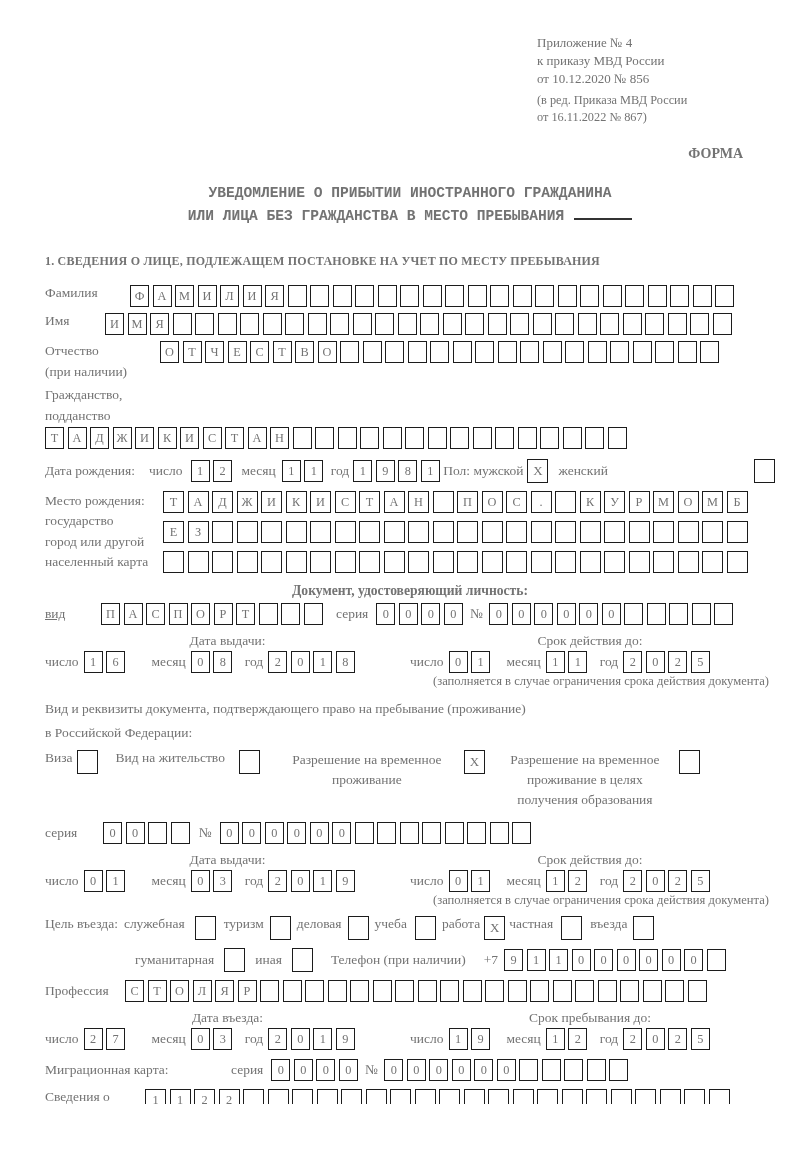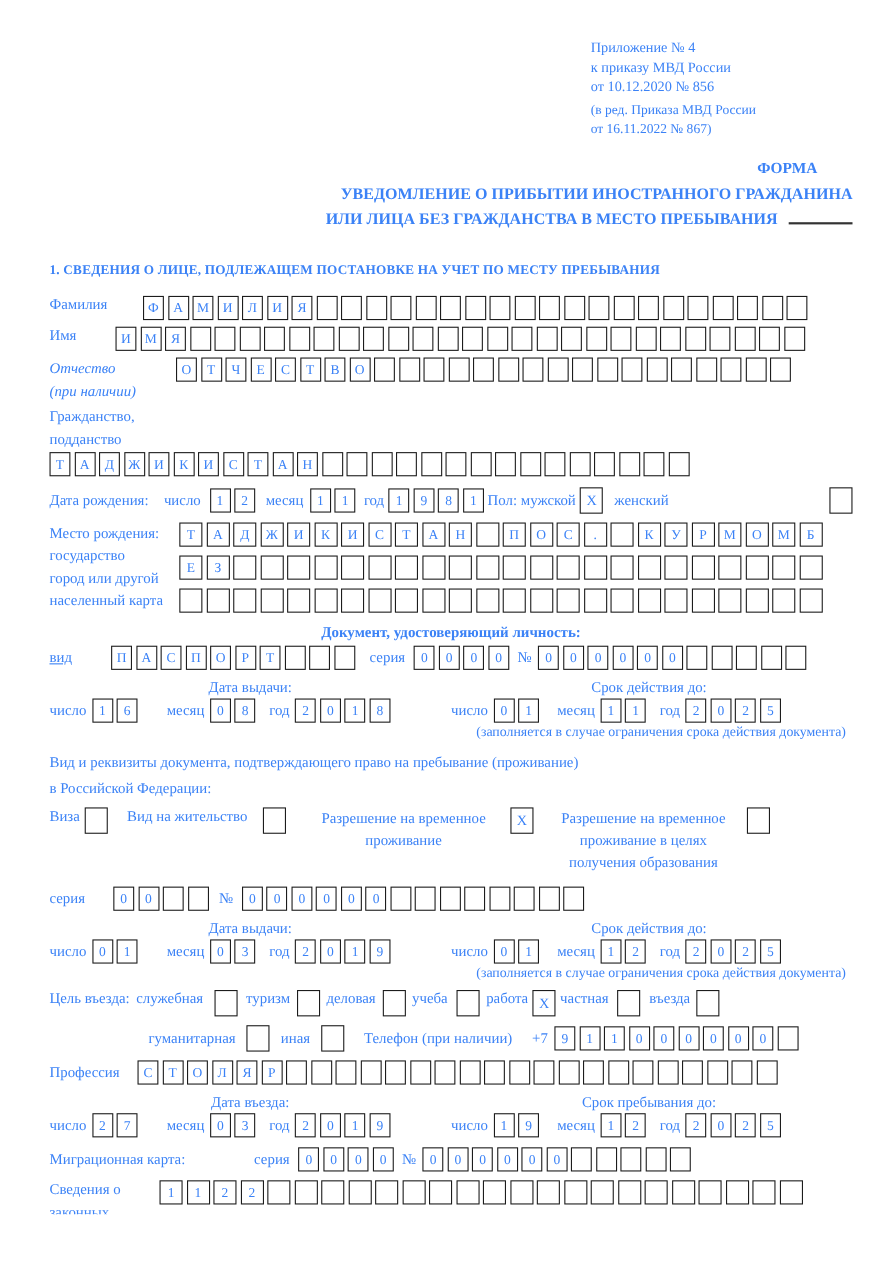--- a/index.html
+++ b/index.html
@@ -1,26 +1,26 @@
 <!DOCTYPE html>
 <html><head>
 <meta charset="utf-8">
 <style>
   html,body{margin:0;padding:0;background:#fff;}
   .page{
     width:800px;height:1104px;box-sizing:border-box;
     padding:34px 25px 25px 45px;
     font-family:"Liberation Serif","DejaVu Serif",serif;
-    font-size:13.5px;color:#3b82f6;position:relative;overflow:hidden;
+    font-size:13.5px;color:#737373;position:relative;overflow:hidden;
     background:#fff;
   }
   .hdr{margin-left:auto;width:238px;line-height:1.38;font-size:13px;}
   .hdr .sub{font-size:12.3px;margin-top:4px;}
   .forma{text-align:right;padding-right:32px;font-weight:bold;margin-top:20px;font-size:14px;}
-  .title{text-align:right;font-weight:bold;font-size:14.6px;margin-top:4px;line-height:1.6;}
+  .title{text-align:center;font-weight:bold;font-size:14.6px;margin-top:20px;line-height:1.6;font-family:Liberation Mono, monospace;}
   .uline{display:inline-block;width:58px;border-bottom:2px solid #333;margin-left:10px;vertical-align:baseline;}
   .sect{font-weight:bold;font-size:12px;margin-top:26px;letter-spacing:.2px;}
   .row{display:flex;align-items:flex-start;margin-top:6px;}
   .lblcol{line-height:1.55;}
   .cells{display:inline-flex;flex-wrap:nowrap;}
   .cell{
     display:inline-flex;align-items:center;justify-content:center;
     width:17px;height:20px;border:1.5px solid #1c1c1c;margin-right:3.5px;
     font-size:12.3px;flex:0 0 auto;background:#fff;
   }
@@ -134,21 +134,21 @@
         <span class="cell"></span>
         <span class="cell"></span>
         <span class="cell"></span>
         <span class="cell"></span>
         <span class="cell"></span>
         <span class="cell"></span>
       </span>
   </div>
 
   <div class="row">
-    <span class="lblcol" style="width:115px;font-style:italic;">
+    <span class="lblcol" style="width:115px;">
       <div>Отчество</div>
       <div>(при наличии)</div>
     </span>
     <span class="cells">
         <span class="cell">О</span>
         <span class="cell">Т</span>
         <span class="cell">Ч</span>
         <span class="cell">Е</span>
         <span class="cell">С</span>
         <span class="cell">Т</span>

